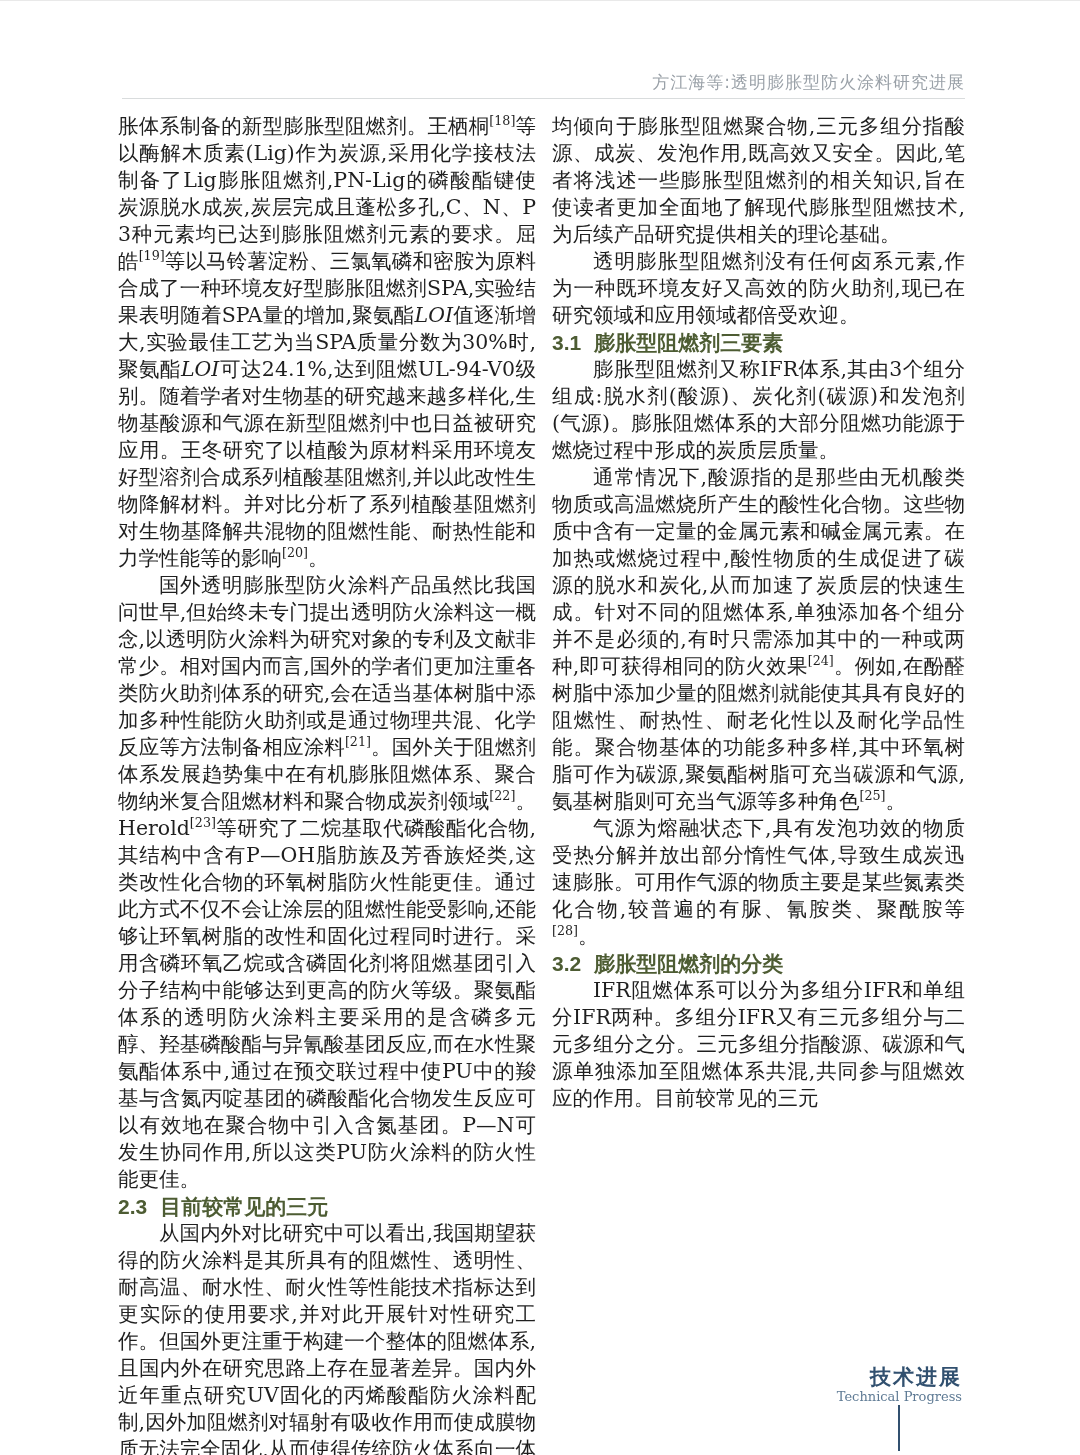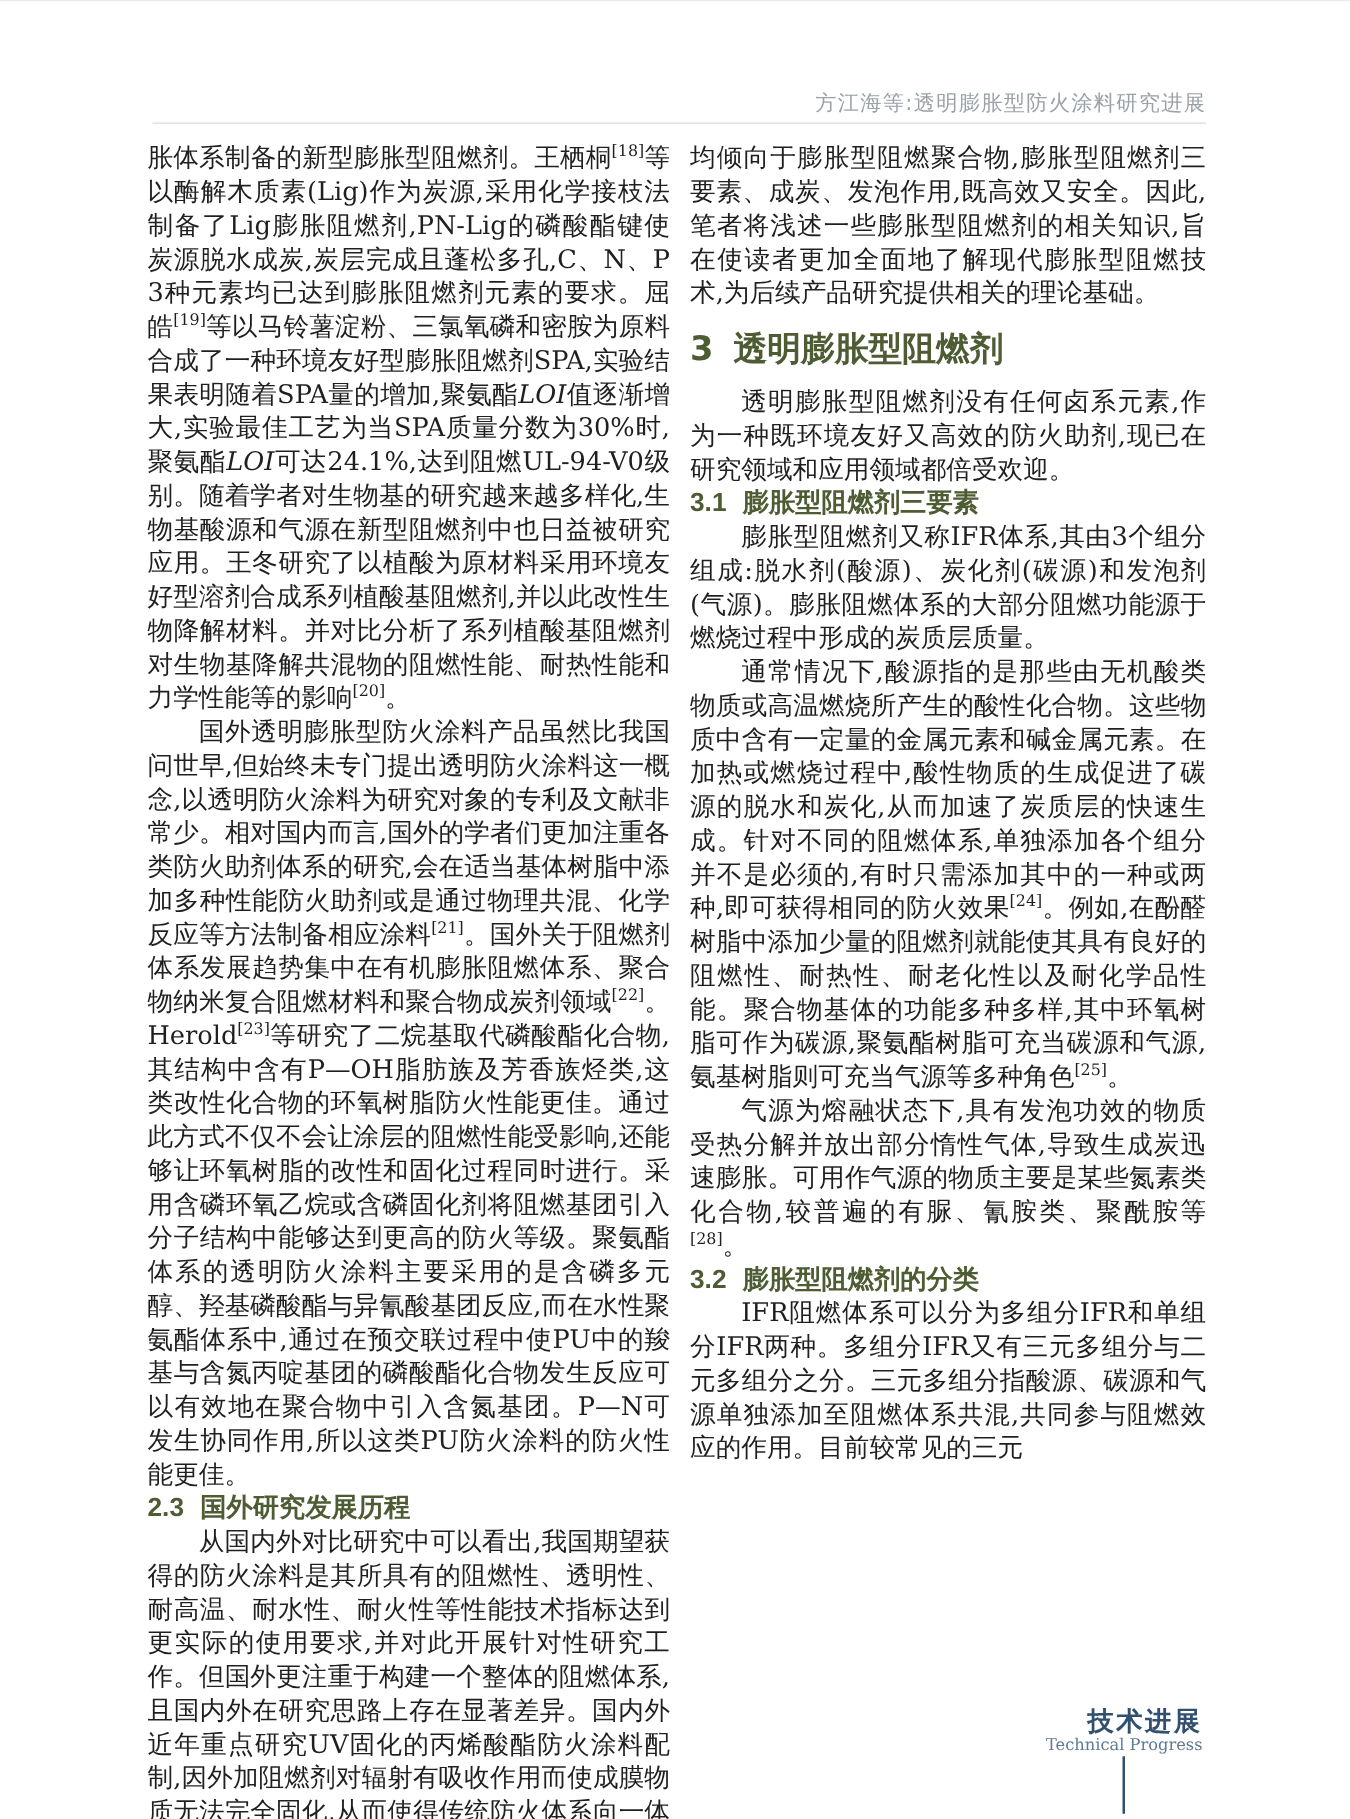--- a/index.html
+++ b/index.html
@@ -89,26 +89,25 @@
 <div class="page">
 
   <div class="running-title">方江海等:透明膨胀型防火涂料研究进展</div>
 
   <div class="header-rule"></div>
 
   <div class="content">
     <div class="col left">
         <p class="cont">胀体系制备的新型膨胀型阻燃剂。王栖桐<sup>[18]</sup>等以酶解木质素(Lig)作为炭源,采用化学接枝法制备了Lig膨胀阻燃剂,PN-Lig的磷酸酯键使炭源脱水成炭,炭层完成且蓬松多孔,C、N、P 3种元素均已达到膨胀阻燃剂元素的要求。屈皓<sup>[19]</sup>等以马铃薯淀粉、三氯氧磷和密胺为原料合成了一种环境友好型膨胀阻燃剂SPA,实验结果表明随着SPA量的增加,聚氨酯<i>LOI</i>值逐渐增大,实验最佳工艺为当SPA质量分数为30%时,聚氨酯<i>LOI</i>可达24.1%,达到阻燃UL-94-V0级别。随着学者对生物基的研究越来越多样化,生物基酸源和气源在新型阻燃剂中也日益被研究应用。王冬研究了以植酸为原材料采用环境友好型溶剂合成系列植酸基阻燃剂,并以此改性生物降解材料。并对比分析了系列植酸基阻燃剂对生物基降解共混物的阻燃性能、耐热性能和力学性能等的影响<sup>[20]</sup>。</p>
         <p>国外透明膨胀型防火涂料产品虽然比我国问世早,但始终未专门提出透明防火涂料这一概念,以透明防火涂料为研究对象的专利及文献非常少。相对国内而言,国外的学者们更加注重各类防火助剂体系的研究,会在适当基体树脂中添加多种性能防火助剂或是通过物理共混、化学反应等方法制备相应涂料<sup>[21]</sup>。国外关于阻燃剂体系发展趋势集中在有机膨胀阻燃体系、聚合物纳米复合阻燃材料和聚合物成炭剂领域<sup>[22]</sup>。Herold<sup>[23]</sup>等研究了二烷基取代磷酸酯化合物,其结构中含有P—OH脂肪族及芳香族烃类,这类改性化合物的环氧树脂防火性能更佳。通过此方式不仅不会让涂层的阻燃性能受影响,还能够让环氧树脂的改性和固化过程同时进行。采用含磷环氧乙烷或含磷固化剂将阻燃基团引入分子结构中能够达到更高的防火等级。聚氨酯体系的透明防火涂料主要采用的是含磷多元醇、羟基磷酸酯与异氰酸基团反应,而在水性聚氨酯体系中,通过在预交联过程中使PU中的羧基与含氮丙啶基团的磷酸酯化合物发生反应可以有效地在聚合物中引入含氮基团。P—N可发生协同作用,所以这类PU防火涂料的防火性能更佳。</p>
-        <div class="h2"><span class="hnum">2.3</span><span>国外研究发展历程</span></div>
+        <div class="h2"><span class="hnum">2.3</span><span>目前较常见的三元</span></div>
         <p>从国内外对比研究中可以看出,我国期望获得的防火涂料是其所具有的阻燃性、透明性、耐高温、耐水性、耐火性等性能技术指标达到更实际的使用要求,并对此开展针对性研究工作。但国外更注重于构建一个整体的阻燃体系,且国内外在研究思路上存在显著差异。国内外近年重点研究UV固化的丙烯酸酯防火涂料配制,因外加阻燃剂对辐射有吸收作用而使成膜物质无法完全固化,从而使得传统防火体系向一体化体系之路迈进。而一体化研究重点无论在国内或国外</p>
       </div>
     <div class="col right">
-        <p class="cont">均倾向于膨胀型阻燃聚合物,膨胀型阻燃剂三要素、成炭、发泡作用,既高效又安全。因此,笔者将浅述一些膨胀型阻燃剂的相关知识,旨在使读者更加全面地了解现代膨胀型阻燃技术,为后续产品研究提供相关的理论基础。</p>
-        <div class="h1"><span class="hnum">3</span><span>透明膨胀型阻燃剂</span></div>
+        <p class="cont">均倾向于膨胀型阻燃聚合物,三元多组分指酸源、成炭、发泡作用,既高效又安全。因此,笔者将浅述一些膨胀型阻燃剂的相关知识,旨在使读者更加全面地了解现代膨胀型阻燃技术,为后续产品研究提供相关的理论基础。</p>
         <p>透明膨胀型阻燃剂没有任何卤系元素,作为一种既环境友好又高效的防火助剂,现已在研究领域和应用领域都倍受欢迎。</p>
         <div class="h2"><span class="hnum">3.1</span><span>膨胀型阻燃剂三要素</span></div>
         <p>膨胀型阻燃剂又称IFR体系,其由3个组分组成:脱水剂(酸源)、炭化剂(碳源)和发泡剂(气源)。膨胀阻燃体系的大部分阻燃功能源于燃烧过程中形成的炭质层质量。</p>
         <p>通常情况下,酸源指的是那些由无机酸类物质或高温燃烧所产生的酸性化合物。这些物质中含有一定量的金属元素和碱金属元素。在加热或燃烧过程中,酸性物质的生成促进了碳源的脱水和炭化,从而加速了炭质层的快速生成。针对不同的阻燃体系,单独添加各个组分并不是必须的,有时只需添加其中的一种或两种,即可获得相同的防火效果<sup>[24]</sup>。例如,在酚醛树脂中添加少量的阻燃剂就能使其具有良好的阻燃性、耐热性、耐老化性以及耐化学品性能。聚合物基体的功能多种多样,其中环氧树脂可作为碳源,聚氨酯树脂可充当碳源和气源,氨基树脂则可充当气源等多种角色<sup>[25]</sup>。</p>
         <p>气源为熔融状态下,具有发泡功效的物质受热分解并放出部分惰性气体,导致生成炭迅速膨胀。可用作气源的物质主要是某些氮素类化合物,较普遍的有脲、氰胺类、聚酰胺等<sup>[28]</sup>。</p>
         <div class="h2"><span class="hnum">3.2</span><span>膨胀型阻燃剂的分类</span></div>
         <p>IFR阻燃体系可以分为多组分IFR和单组分IFR两种。多组分IFR又有三元多组分与二元多组分之分。三元多组分指酸源、碳源和气源单独添加至阻燃体系共混,共同参与阻燃效应的作用。目前较常见的三元</p>
       </div>
   </div>
 

